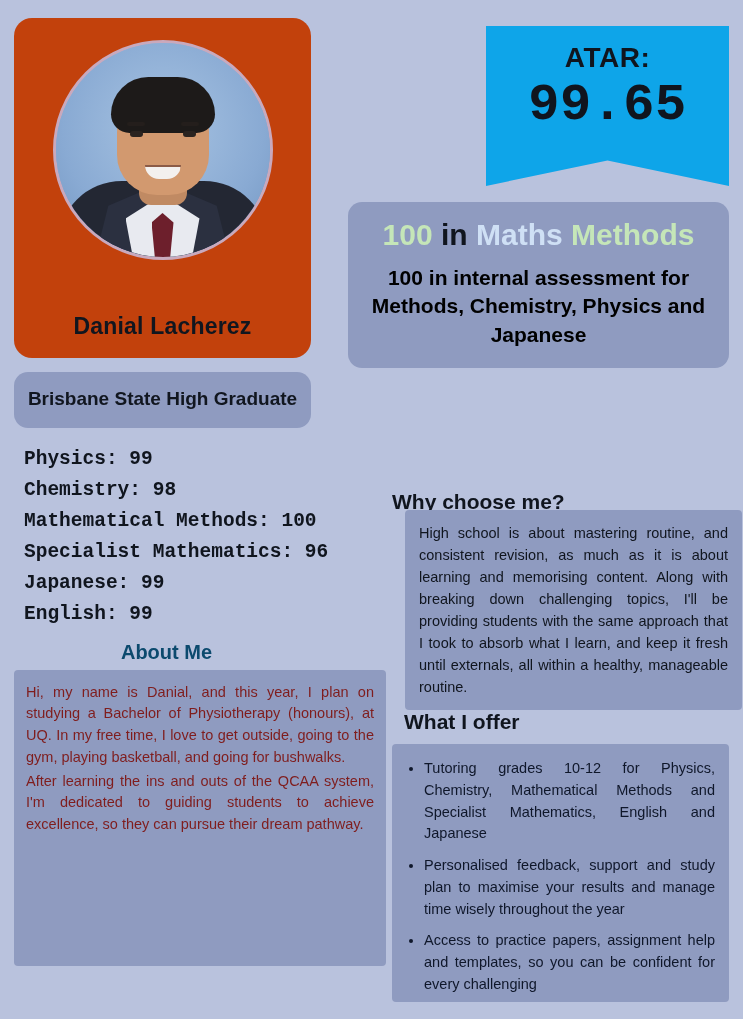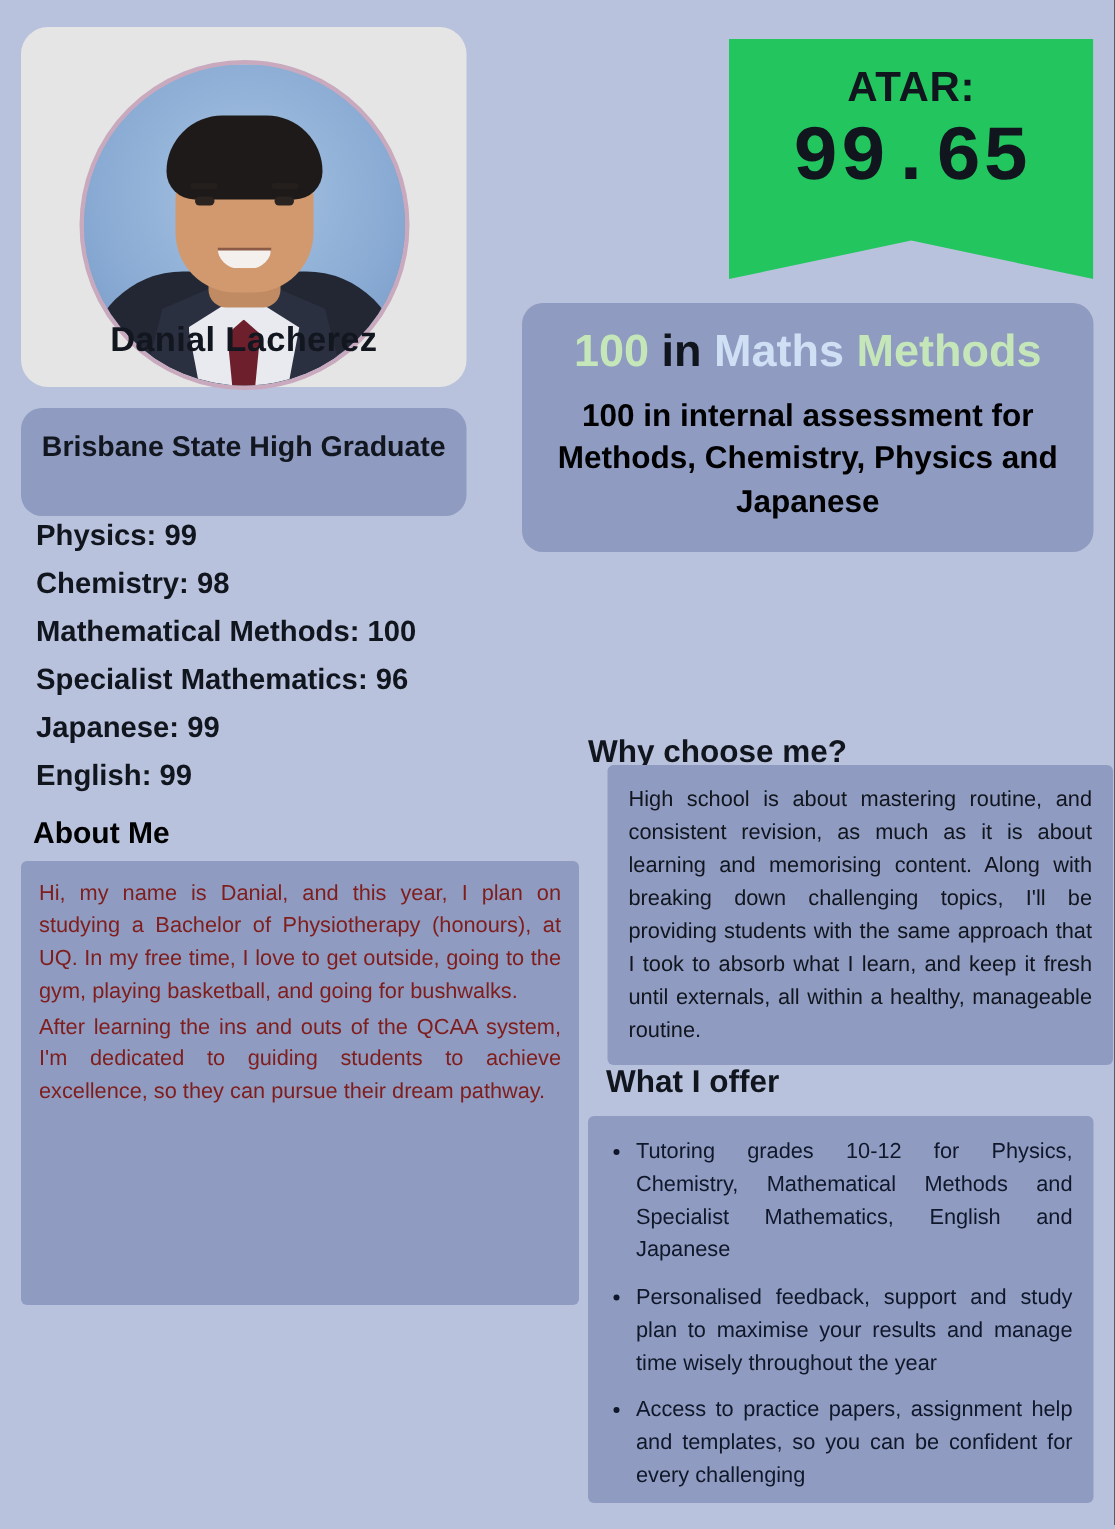--- a/index.html
+++ b/index.html
@@ -28,23 +28,23 @@
 
   
   .left-col {
     position: absolute;
     left: 14px;
     top: 18px;
     width: 297px;
   }
   .photo-card {
     position: relative;
-    height: 240px;
+    height: 340px;
     border-radius: 18px;
-    background: #e5e5e5;
+    background: #c2410c;
   }
   .photo-frame {
     position: absolute;
     left: 50%;
     top: 22px;
     transform: translateX(-50%);
     width: 214px;
     height: 214px;
     border-radius: 50%;
     overflow: hidden;
@@ -164,46 +164,48 @@
     bottom: 18px;
     text-align: center;
     font-size: 23px;
     font-weight: bold;
     color: #11161f;
     letter-spacing: .2px;
   }
   .school-card {
     margin-top: 14px;
     width: 297px;
-    padding: 14px 10px 32px;
+    padding: 14px 10px 16px;
     box-sizing: border-box;
     text-align: center;
     font-size: 19px;
     font-weight: bold;
     line-height: 1.35;
     color: #11161f;
   }
   .subjects {
-    margin-top: 2px;
+    margin-top: 20px;
     padding-left: 10px;
+    font-family: Liberation Mono, monospace;
   }
   .subjects li {
     list-style: none;
     font-size: 19.5px;
     font-weight: bold;
     color: #10151e;
     margin-bottom: 9px;
     white-space: nowrap;
   }
   .about-head {
     margin-top: 8px;
     padding-left: 8px;
     font-size: 20px;
     font-weight: bold;
-    color: #000000;
+    color: #0c4a6e;
+    text-align: center;
   }
   .about-card {
     margin-top: 6px;
     width: 372px;
     min-height: 296px;
     padding: 12px 12px 12px 12px;
     box-sizing: border-box;
     font-size: 14.5px;
     line-height: 1.5;
     color: #7f1d1d;
@@ -213,21 +215,21 @@
   .about-card p { margin: 0; }
   .about-card p + p { margin-top: 2px; }
 
   
   .atar-banner {
     position: absolute;
     right: 14px;
     top: 26px;
     width: 243px;
     height: 160px;
-    background: #22c55e;
+    background: #0ea5e9;
     clip-path: polygon(0% 0%, 100% 0%, 100% 100%, 50% 84%, 0% 100%);
     text-align: center;
   }
   .atar-label {
     margin-top: 16px;
     font-size: 28px;
     font-weight: bold;
     color: #10151e;
     letter-spacing: .5px;
   }

